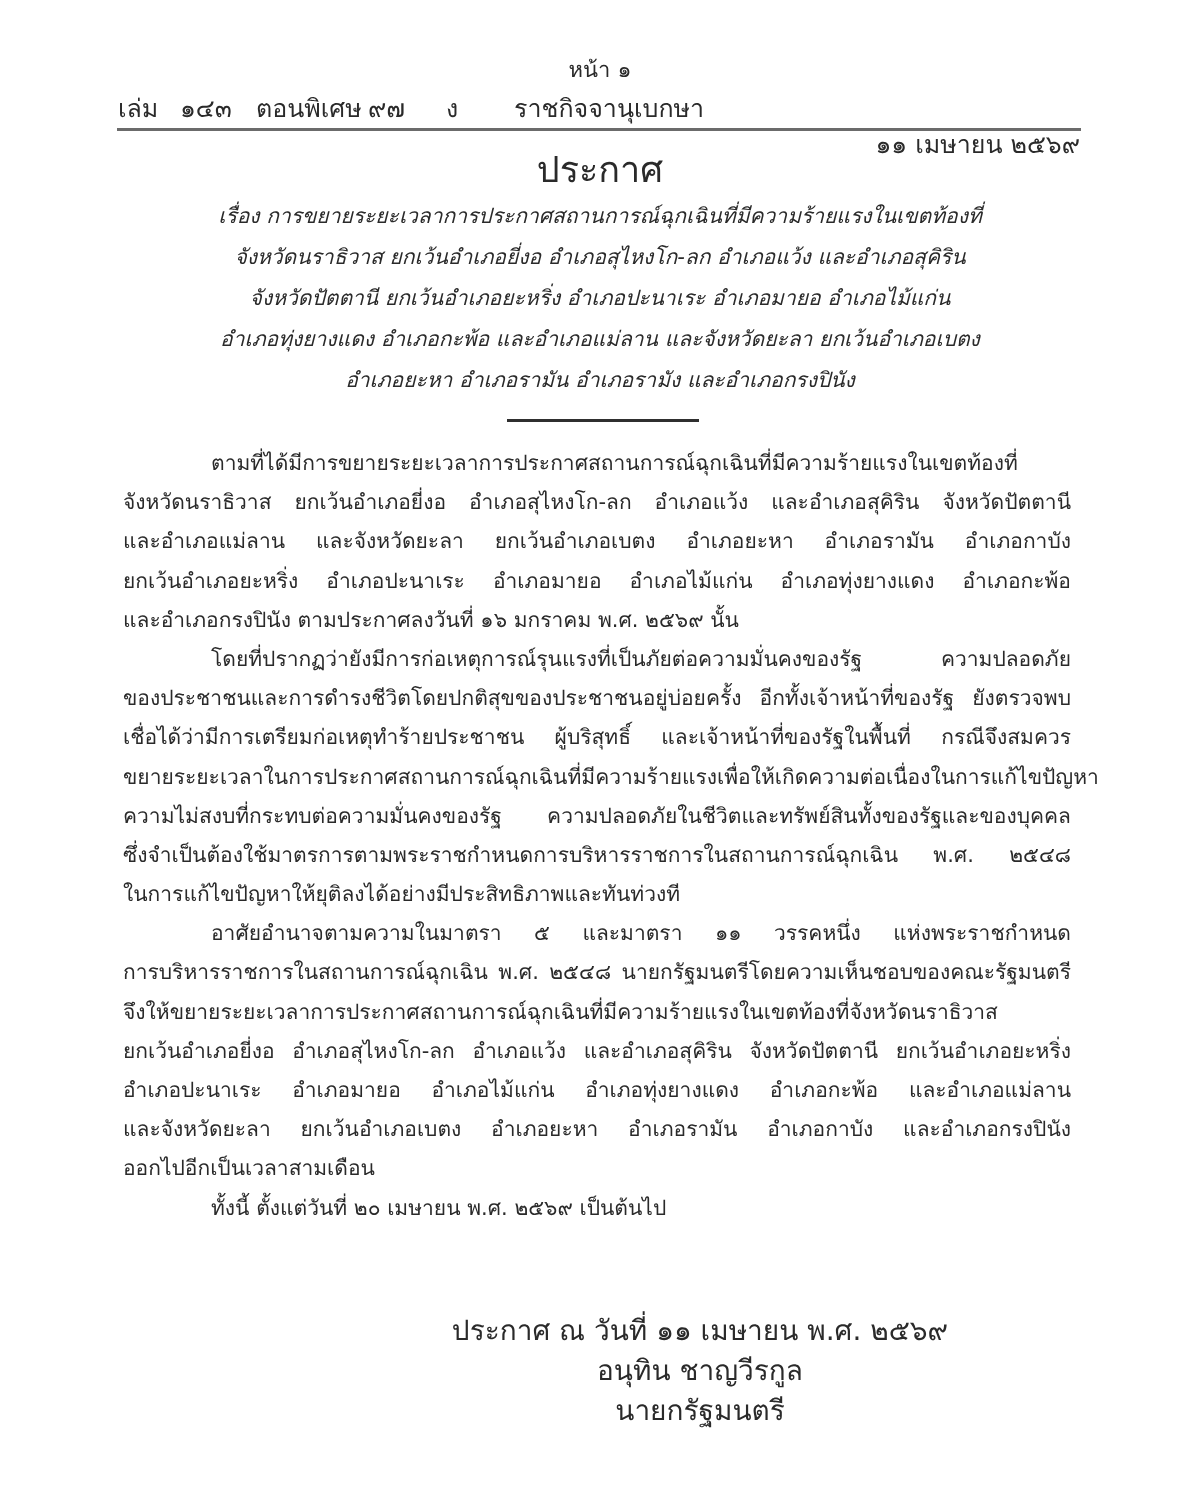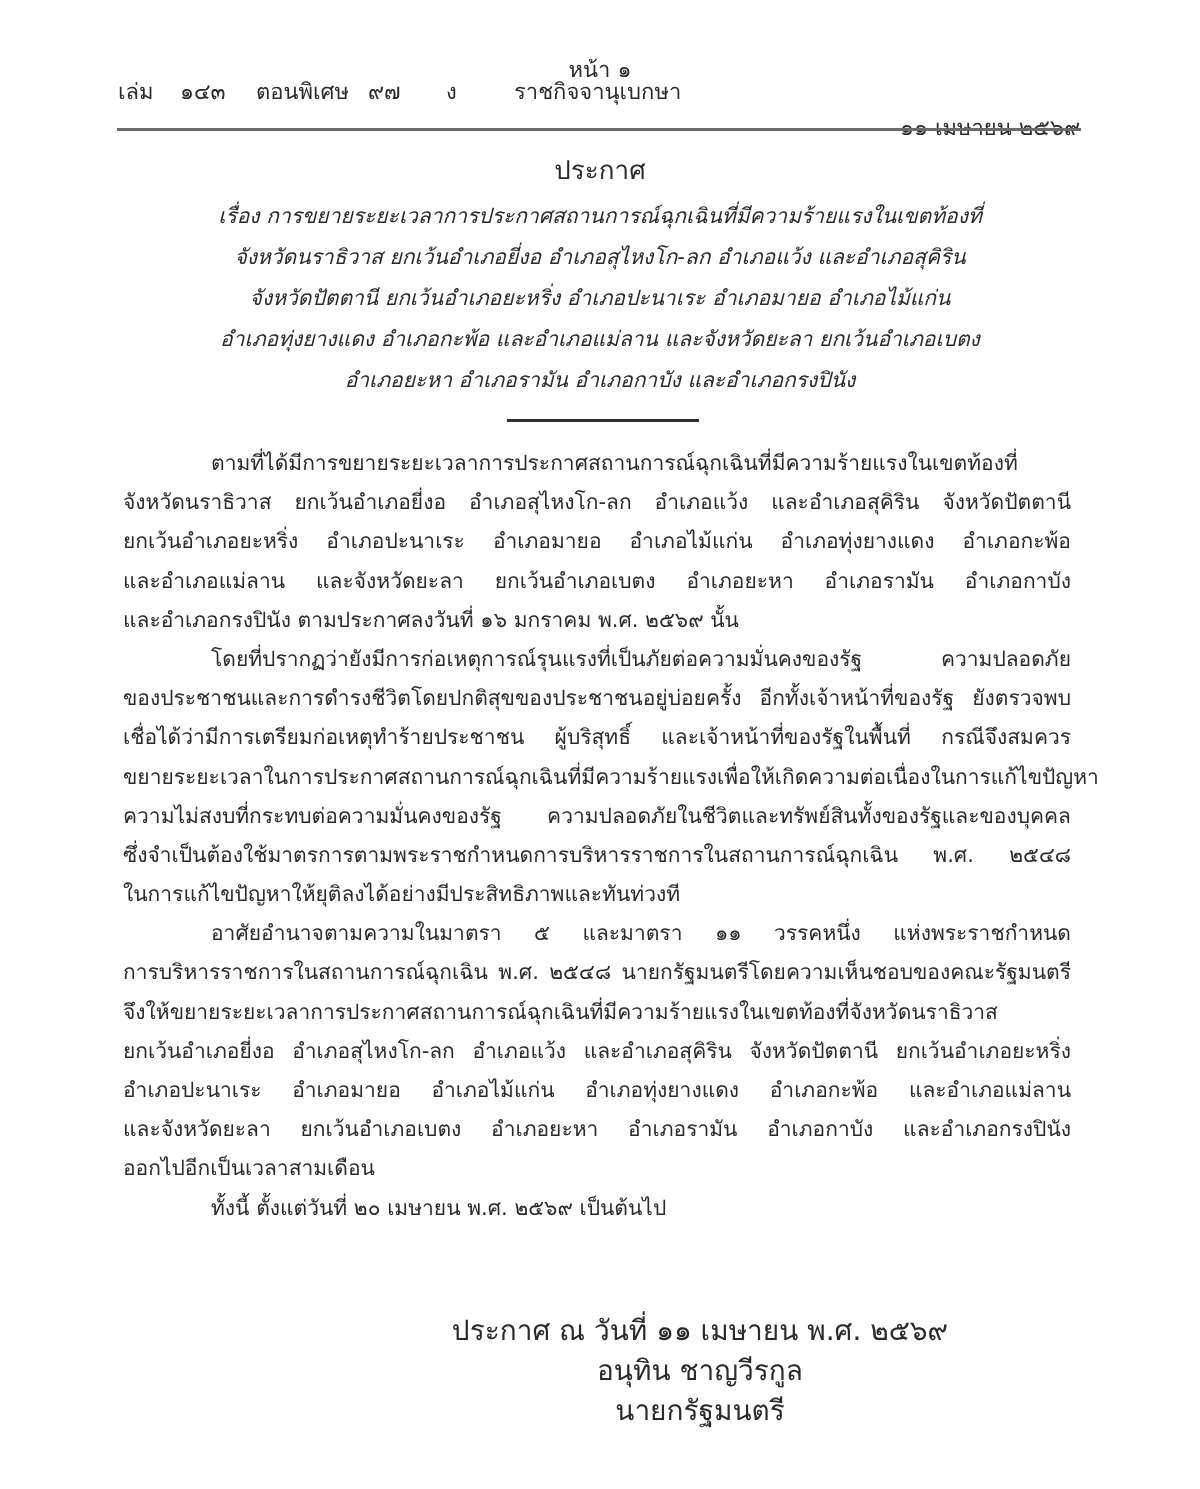--- a/index.html
+++ b/index.html
@@ -25,25 +25,25 @@
     position: absolute;
     top: 54px;
     left: 0;
     width: 1200px;
     text-align: center;
     font-size: 22px;
     line-height: 32px;
   }
   .gazette-header {
     position: absolute;
-    top: 76px;
+    top: 93px;
     left: 118px;
     width: 962px;
     height: 34px;
-    font-size: 22px;
+    font-size: 25px;
     line-height: 32px;
   }
   .gazette-header span { position: absolute; top: 0; white-space: nowrap; }
   .hdr-volume-label { left: 0; }
   .hdr-volume-num { left: 62px; }
   .hdr-issue-label { left: 138px; }
   .hdr-issue-num { left: 250px; }
   .hdr-section { left: 328px; }
   .hdr-gazette-name { left: 396px; }
   .hdr-date { right: 0; margin-top: 36px; }
@@ -54,21 +54,21 @@
     width: 964px;
     height: 3px;
     background: #6b6b6b;
   }
   .title {
     position: absolute;
     top: 150px;
     left: 0;
     width: 1200px;
     text-align: center;
-    font-size: 26px;
+    font-size: 36px;
     line-height: 40px;
   }
   .subject {
     position: absolute;
     top: 196px;
     left: 150px;
     width: 900px;
     text-align: center;
     font-size: 21px;
   }
@@ -139,30 +139,30 @@
 
   <div class="header-rule"></div>
 
   <div class="title">ประกาศ</div>
 
   <div class="subject">
     <span class="subject-line">เรื่อง  การขยายระยะเวลาการประกาศสถานการณ์ฉุกเฉินที่มีความร้ายแรงในเขตท้องที่</span>
     <span class="subject-line">จังหวัดนราธิวาส  ยกเว้นอำเภอยี่งอ  อำเภอสุไหงโก-ลก  อำเภอแว้ง  และอำเภอสุคิริน</span>
     <span class="subject-line">จังหวัดปัตตานี  ยกเว้นอำเภอยะหริ่ง  อำเภอปะนาเระ  อำเภอมายอ  อำเภอไม้แก่น</span>
     <span class="subject-line">อำเภอทุ่งยางแดง  อำเภอกะพ้อ  และอำเภอแม่ลาน  และจังหวัดยะลา  ยกเว้นอำเภอเบตง</span>
-    <span class="subject-line">อำเภอยะหา  อำเภอรามัน  อำเภอกาบัง  และอำเภอกรงปินัง</span>
+    <span class="subject-line">อำเภอยะหา  อำเภอรามัน  อำเภอรามัง  และอำเภอกรงปินัง</span>
   </div>
 
   <div class="separator"></div>
 
   <div class="body-text">
     <span class="body-line indent">ตามที่ได้มีการขยายระยะเวลาการประกาศสถานการณ์ฉุกเฉินที่มีความร้ายแรงในเขตท้องที่</span>
     <span class="body-line">จังหวัดนราธิวาส ยกเว้นอำเภอยี่งอ อำเภอสุไหงโก-ลก อำเภอแว้ง และอำเภอสุคิริน จังหวัดปัตตานี</span>
+    <span class="body-line">และอำเภอแม่ลาน และจังหวัดยะลา ยกเว้นอำเภอเบตง อำเภอยะหา อำเภอรามัน อำเภอกาบัง</span>
     <span class="body-line">ยกเว้นอำเภอยะหริ่ง อำเภอปะนาเระ อำเภอมายอ อำเภอไม้แก่น อำเภอทุ่งยางแดง อำเภอกะพ้อ</span>
-    <span class="body-line">และอำเภอแม่ลาน และจังหวัดยะลา ยกเว้นอำเภอเบตง อำเภอยะหา อำเภอรามัน อำเภอกาบัง</span>
     <span class="body-line last">และอำเภอกรงปินัง ตามประกาศลงวันที่ ๑๖ มกราคม พ.ศ. ๒๕๖๙ นั้น</span>
     <span class="body-line indent">โดยที่ปรากฏว่ายังมีการก่อเหตุการณ์รุนแรงที่เป็นภัยต่อความมั่นคงของรัฐ  ความปลอดภัย</span>
     <span class="body-line">ของประชาชนและการดำรงชีวิตโดยปกติสุขของประชาชนอยู่บ่อยครั้ง อีกทั้งเจ้าหน้าที่ของรัฐ ยังตรวจพบ</span>
     <span class="body-line">เชื่อได้ว่ามีการเตรียมก่อเหตุทำร้ายประชาชน  ผู้บริสุทธิ์  และเจ้าหน้าที่ของรัฐในพื้นที่  กรณีจึงสมควร</span>
     <span class="body-line">ขยายระยะเวลาในการประกาศสถานการณ์ฉุกเฉินที่มีความร้ายแรงเพื่อให้เกิดความต่อเนื่องในการแก้ไขปัญหา</span>
     <span class="body-line">ความไม่สงบที่กระทบต่อความมั่นคงของรัฐ  ความปลอดภัยในชีวิตและทรัพย์สินทั้งของรัฐและของบุคคล</span>
     <span class="body-line">ซึ่งจำเป็นต้องใช้มาตรการตามพระราชกำหนดการบริหารราชการในสถานการณ์ฉุกเฉิน  พ.ศ.  ๒๕๔๘</span>
     <span class="body-line last">ในการแก้ไขปัญหาให้ยุติลงได้อย่างมีประสิทธิภาพและทันท่วงที</span>
     <span class="body-line indent">อาศัยอำนาจตามความในมาตรา  ๕  และมาตรา  ๑๑  วรรคหนึ่ง  แห่งพระราชกำหนด</span>
     <span class="body-line">การบริหารราชการในสถานการณ์ฉุกเฉิน พ.ศ. ๒๕๔๘ นายกรัฐมนตรีโดยความเห็นชอบของคณะรัฐมนตรี</span>

